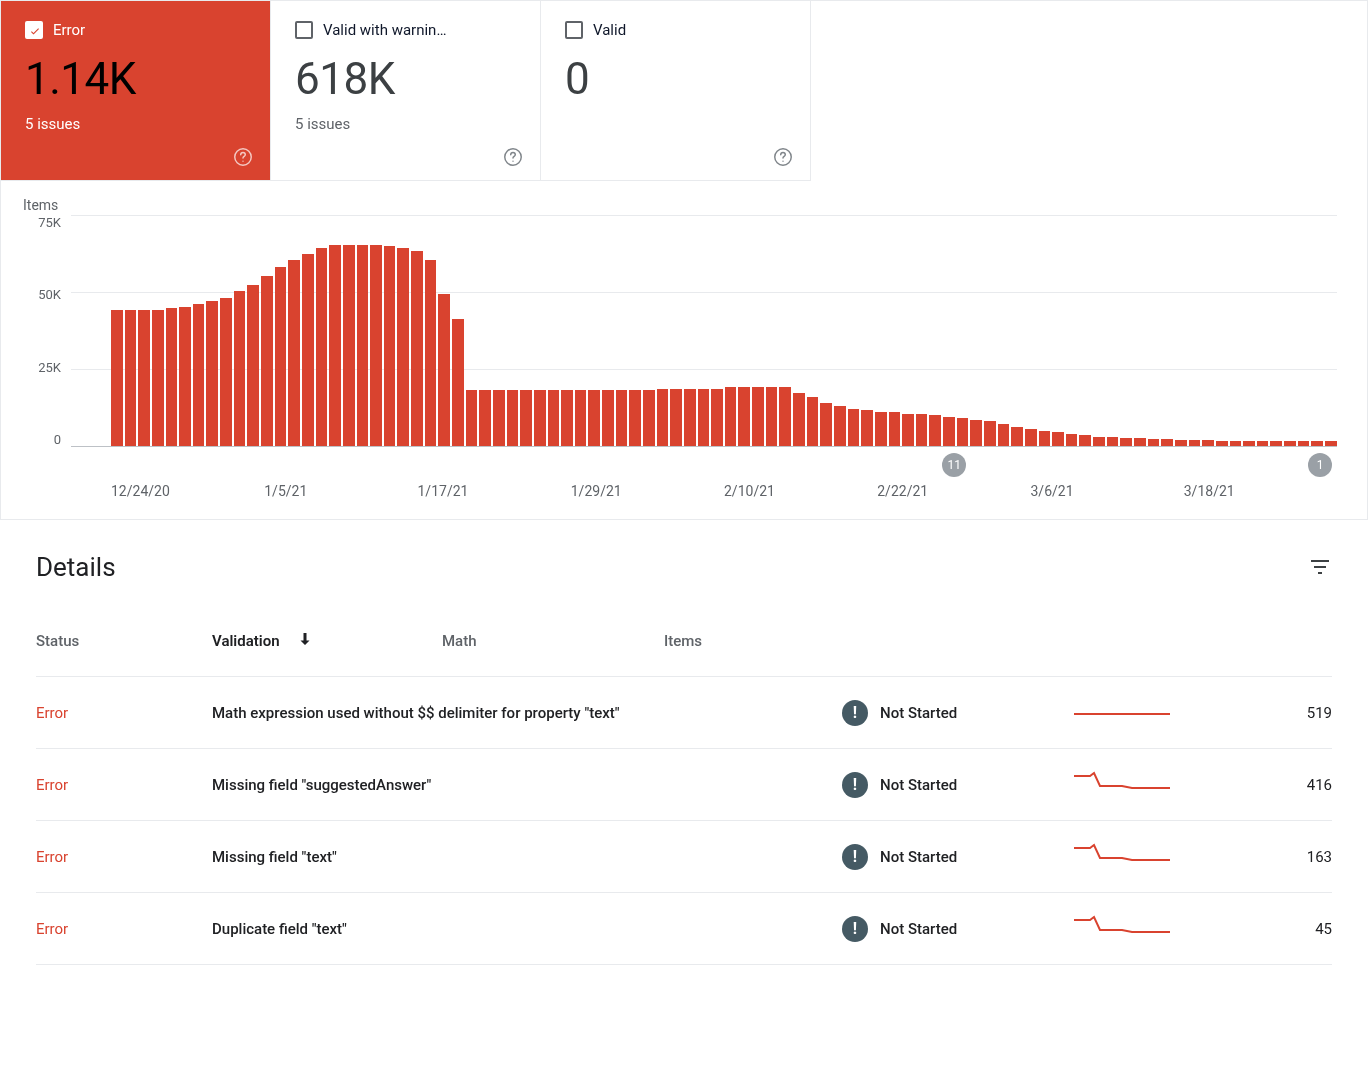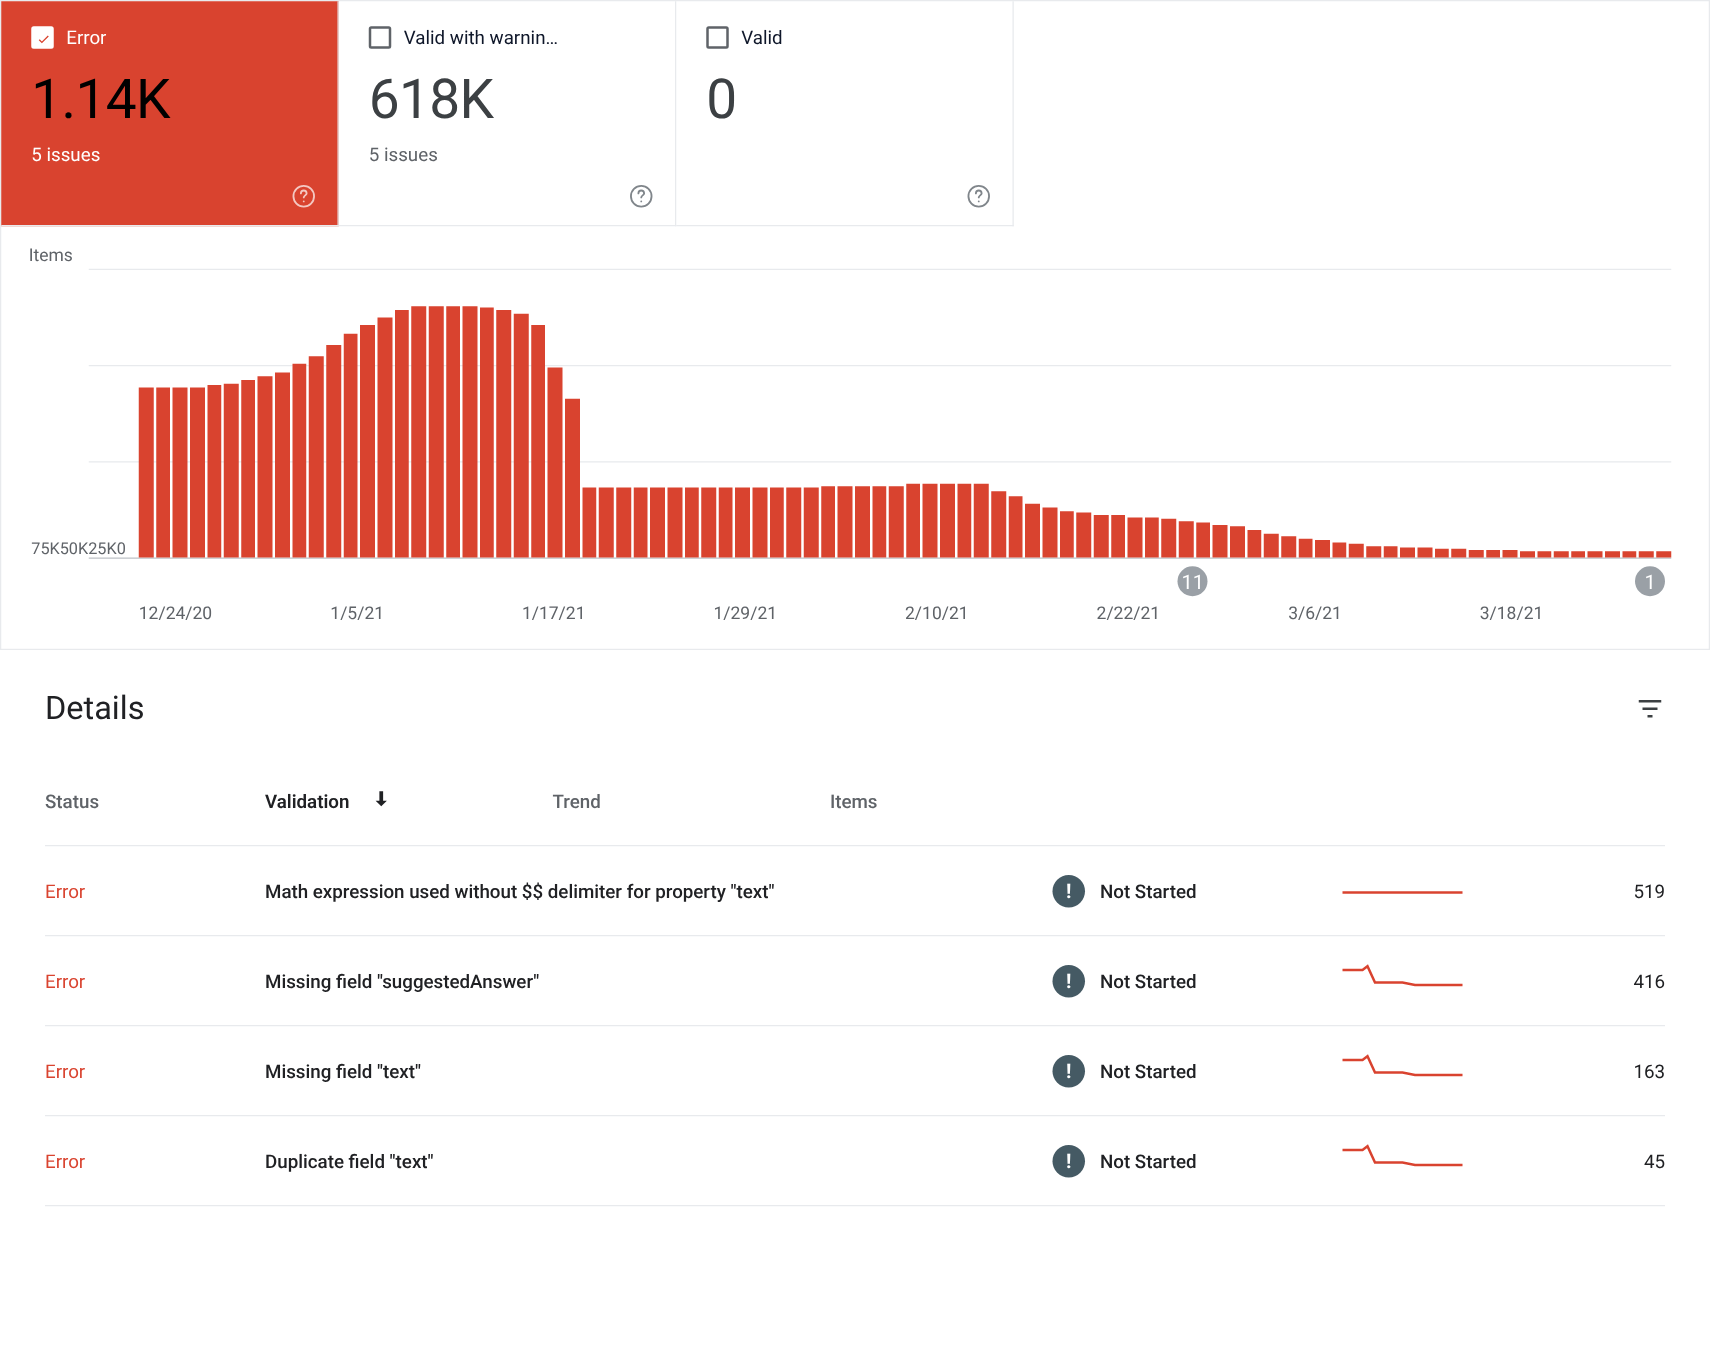--- a/index.html
+++ b/index.html
@@ -95,21 +95,21 @@
     color: #5f6368;
     margin-bottom: 2px;
     margin-left: -2px;
   }
   .chart-body {
     display: flex;
   }
   .y-axis {
     width: 46px;
     display: flex;
-    flex-direction: row;
+    flex-direction: column;
     justify-content: space-between;
     align-items: flex-end;
     padding-right: 10px;
     font-size: 13px;
     color: #5f6368;
     height: 232px;
   }
   .plot {
     position: relative;
     flex: 1;
@@ -143,21 +143,21 @@
     position: relative;
   }
   .x-tick { flex: 1; }
   .marker {
     position: absolute;
     top: 238px;
     width: 24px; height: 24px;
     border-radius: 50%;
     background: #9aa0a6;
     color: #fff;
-    font-size: 16px;
+    font-size: 12px;
     display: flex;
     align-items: center;
     justify-content: center;
   }
 
   .details-panel {
     padding: 32px 36px;
   }
   .details-header {
     display: flex;
@@ -421,21 +421,21 @@
     <div class="thead">
       <div class="col-status">Status</div>
       <div class="col-validation">
         <span>Validation</span>
         <span class="down-arrow">
           <svg viewBox="0 0 24 24" width="18" height="18" fill="#202124">
               <path d="M12 20l-6-6h4V4h4v10h4z"></path>
             </svg>
         </span>
       </div>
-      <div class="col-trend">Trend</div>
+      <div class="col-trend">Math</div>
       <div class="col-items">Items</div>
     </div>
     <div id="tbody">
         <div class="trow">
           <div class="col-status status-error">Error</div>
           <div class="col-type row-type">Math expression used without $$ delimiter for property "text"</div>
           <div class="col-validation">
             <span class="val-icon">!</span>
             <span class="val-text">Not Started</span>
           </div>

